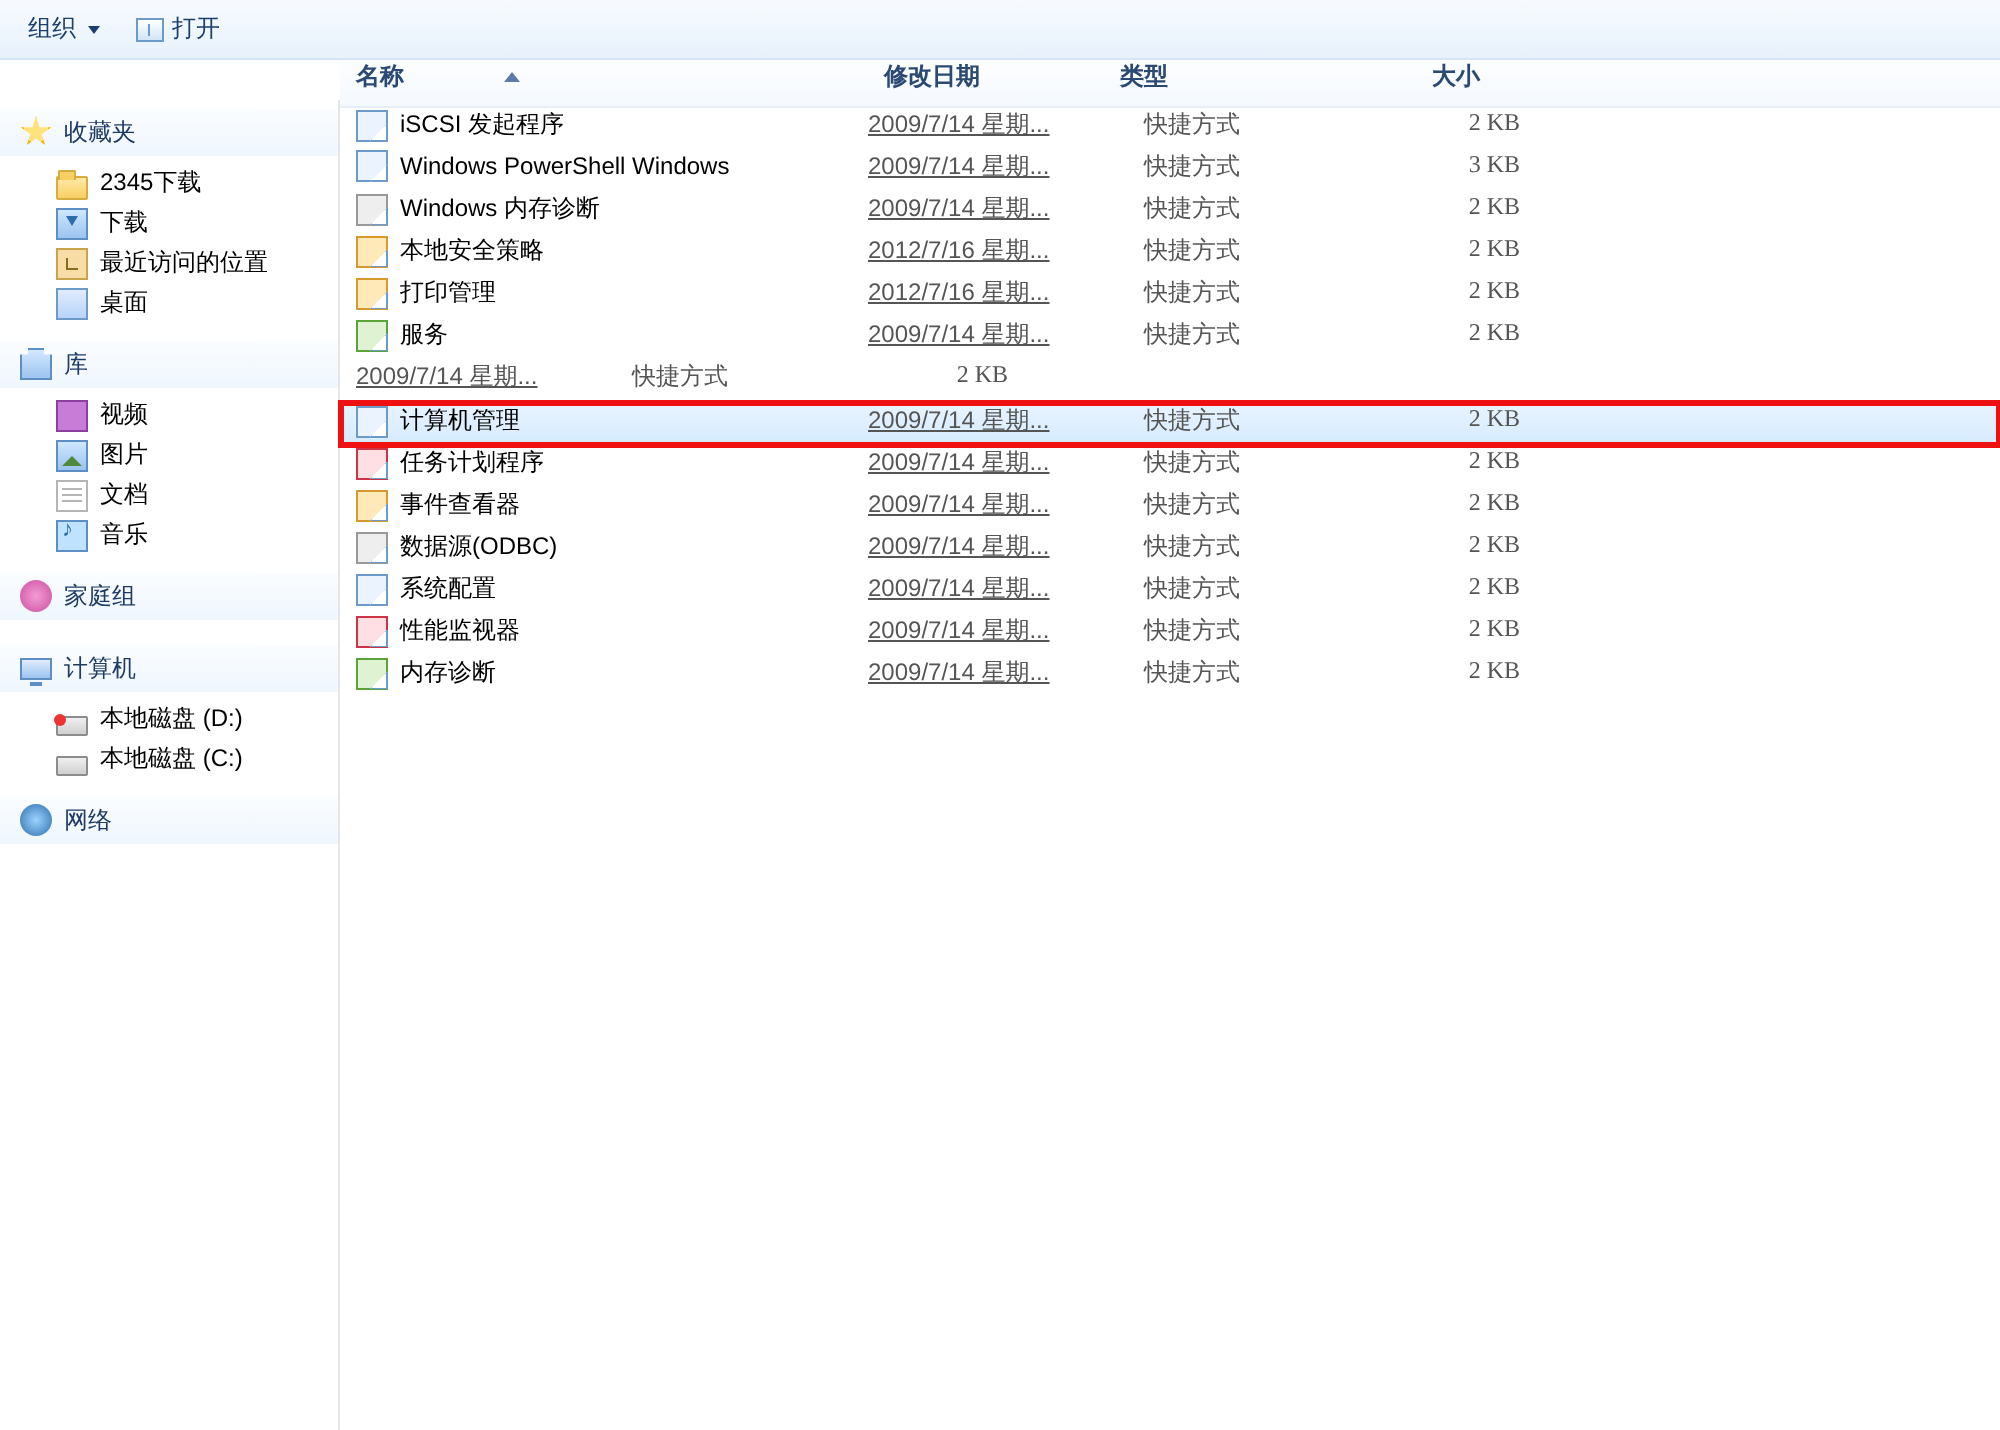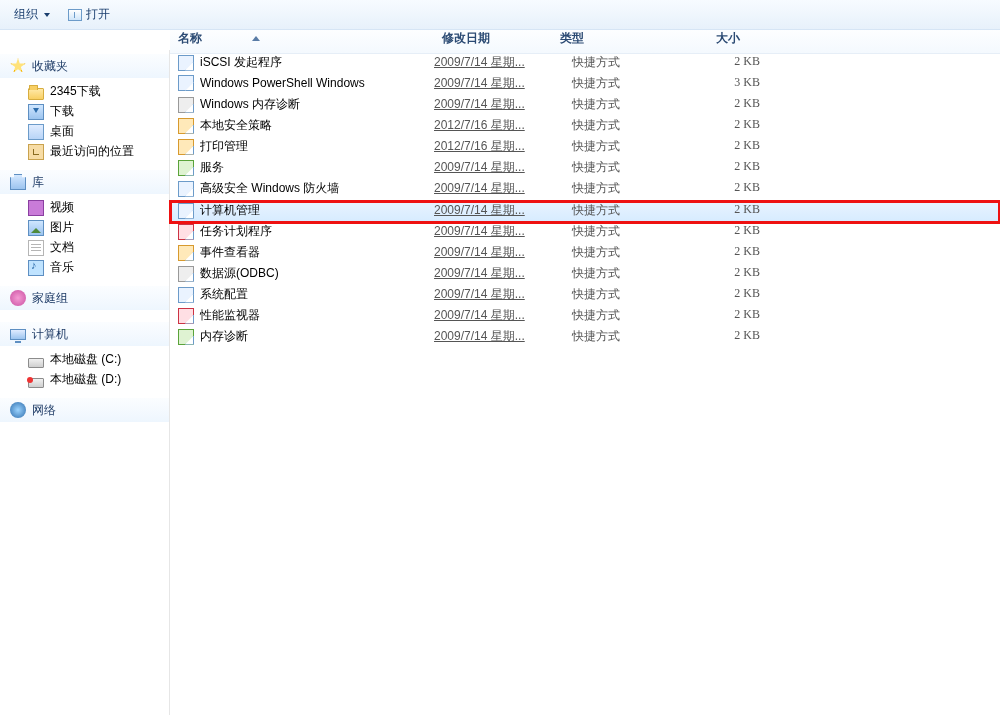--- a/index.html
+++ b/index.html
@@ -163,27 +163,27 @@
     <div class="group-items">
       <div class="nav-item">
           <span class="ic ic-folder"></span>
           <span>2345下载</span>
         </div>
       <div class="nav-item">
           <span class="ic ic-download"></span>
           <span>下载</span>
         </div>
       <div class="nav-item">
+          <span class="ic ic-recent"></span>
+          <span>最近访问的位置</span>
+        </div>
+      <div class="nav-item">
           <span class="ic ic-desktop"></span>
           <span>桌面</span>
         </div>
-      <div class="nav-item">
-          <span class="ic ic-recent"></span>
-          <span>最近访问的位置</span>
-        </div>
     </div>
 
     <div class="group-hdr">
       <span class="ic ic-lib"></span>
       <span>库</span>
     </div>
     <div class="group-items">
       <div class="nav-item">
           <span class="ic ic-video"></span>
           <span>视频</span>
@@ -207,26 +207,26 @@
       <span>家庭组</span>
     </div>
     <div class="group-items"></div>
 
     <div class="group-hdr">
       <span class="ic ic-pc"></span>
       <span>计算机</span>
     </div>
     <div class="group-items">
       <div class="nav-item">
+          <span class="ic ic-disk-d"></span>
+          <span>本地磁盘 (D:)</span>
+        </div>
+      <div class="nav-item">
           <span class="ic ic-disk"></span>
           <span>本地磁盘 (C:)</span>
-        </div>
-      <div class="nav-item">
-          <span class="ic ic-disk-d"></span>
-          <span>本地磁盘 (D:)</span>
         </div>
     </div>
 
     <div class="group-hdr">
       <span class="ic ic-net"></span>
       <span>网络</span>
     </div>
   </div>
 
   <div class="content">
@@ -288,24 +288,20 @@
         <div class="row">
           <div class="fname">
             <span class="fi green"></span>
             <span>服务</span>
           </div>
           <div class="fdate">2009/7/14 星期...</div>
           <div class="ftype">快捷方式</div>
           <div class="fsize">2 KB</div>
         </div>
         <div class="row">
-          <div class="fname">
-            <span class="fi"></span>
-            <span>高级安全 Windows 防火墙</span>
-          </div>
           <div class="fdate">2009/7/14 星期...</div>
           <div class="ftype">快捷方式</div>
           <div class="fsize">2 KB</div>
         </div>
         <div class="row selected highlight-box">
           <div class="fname">
             <span class="fi"></span>
             <span>计算机管理</span>
           </div>
           <div class="fdate">2009/7/14 星期...</div>

